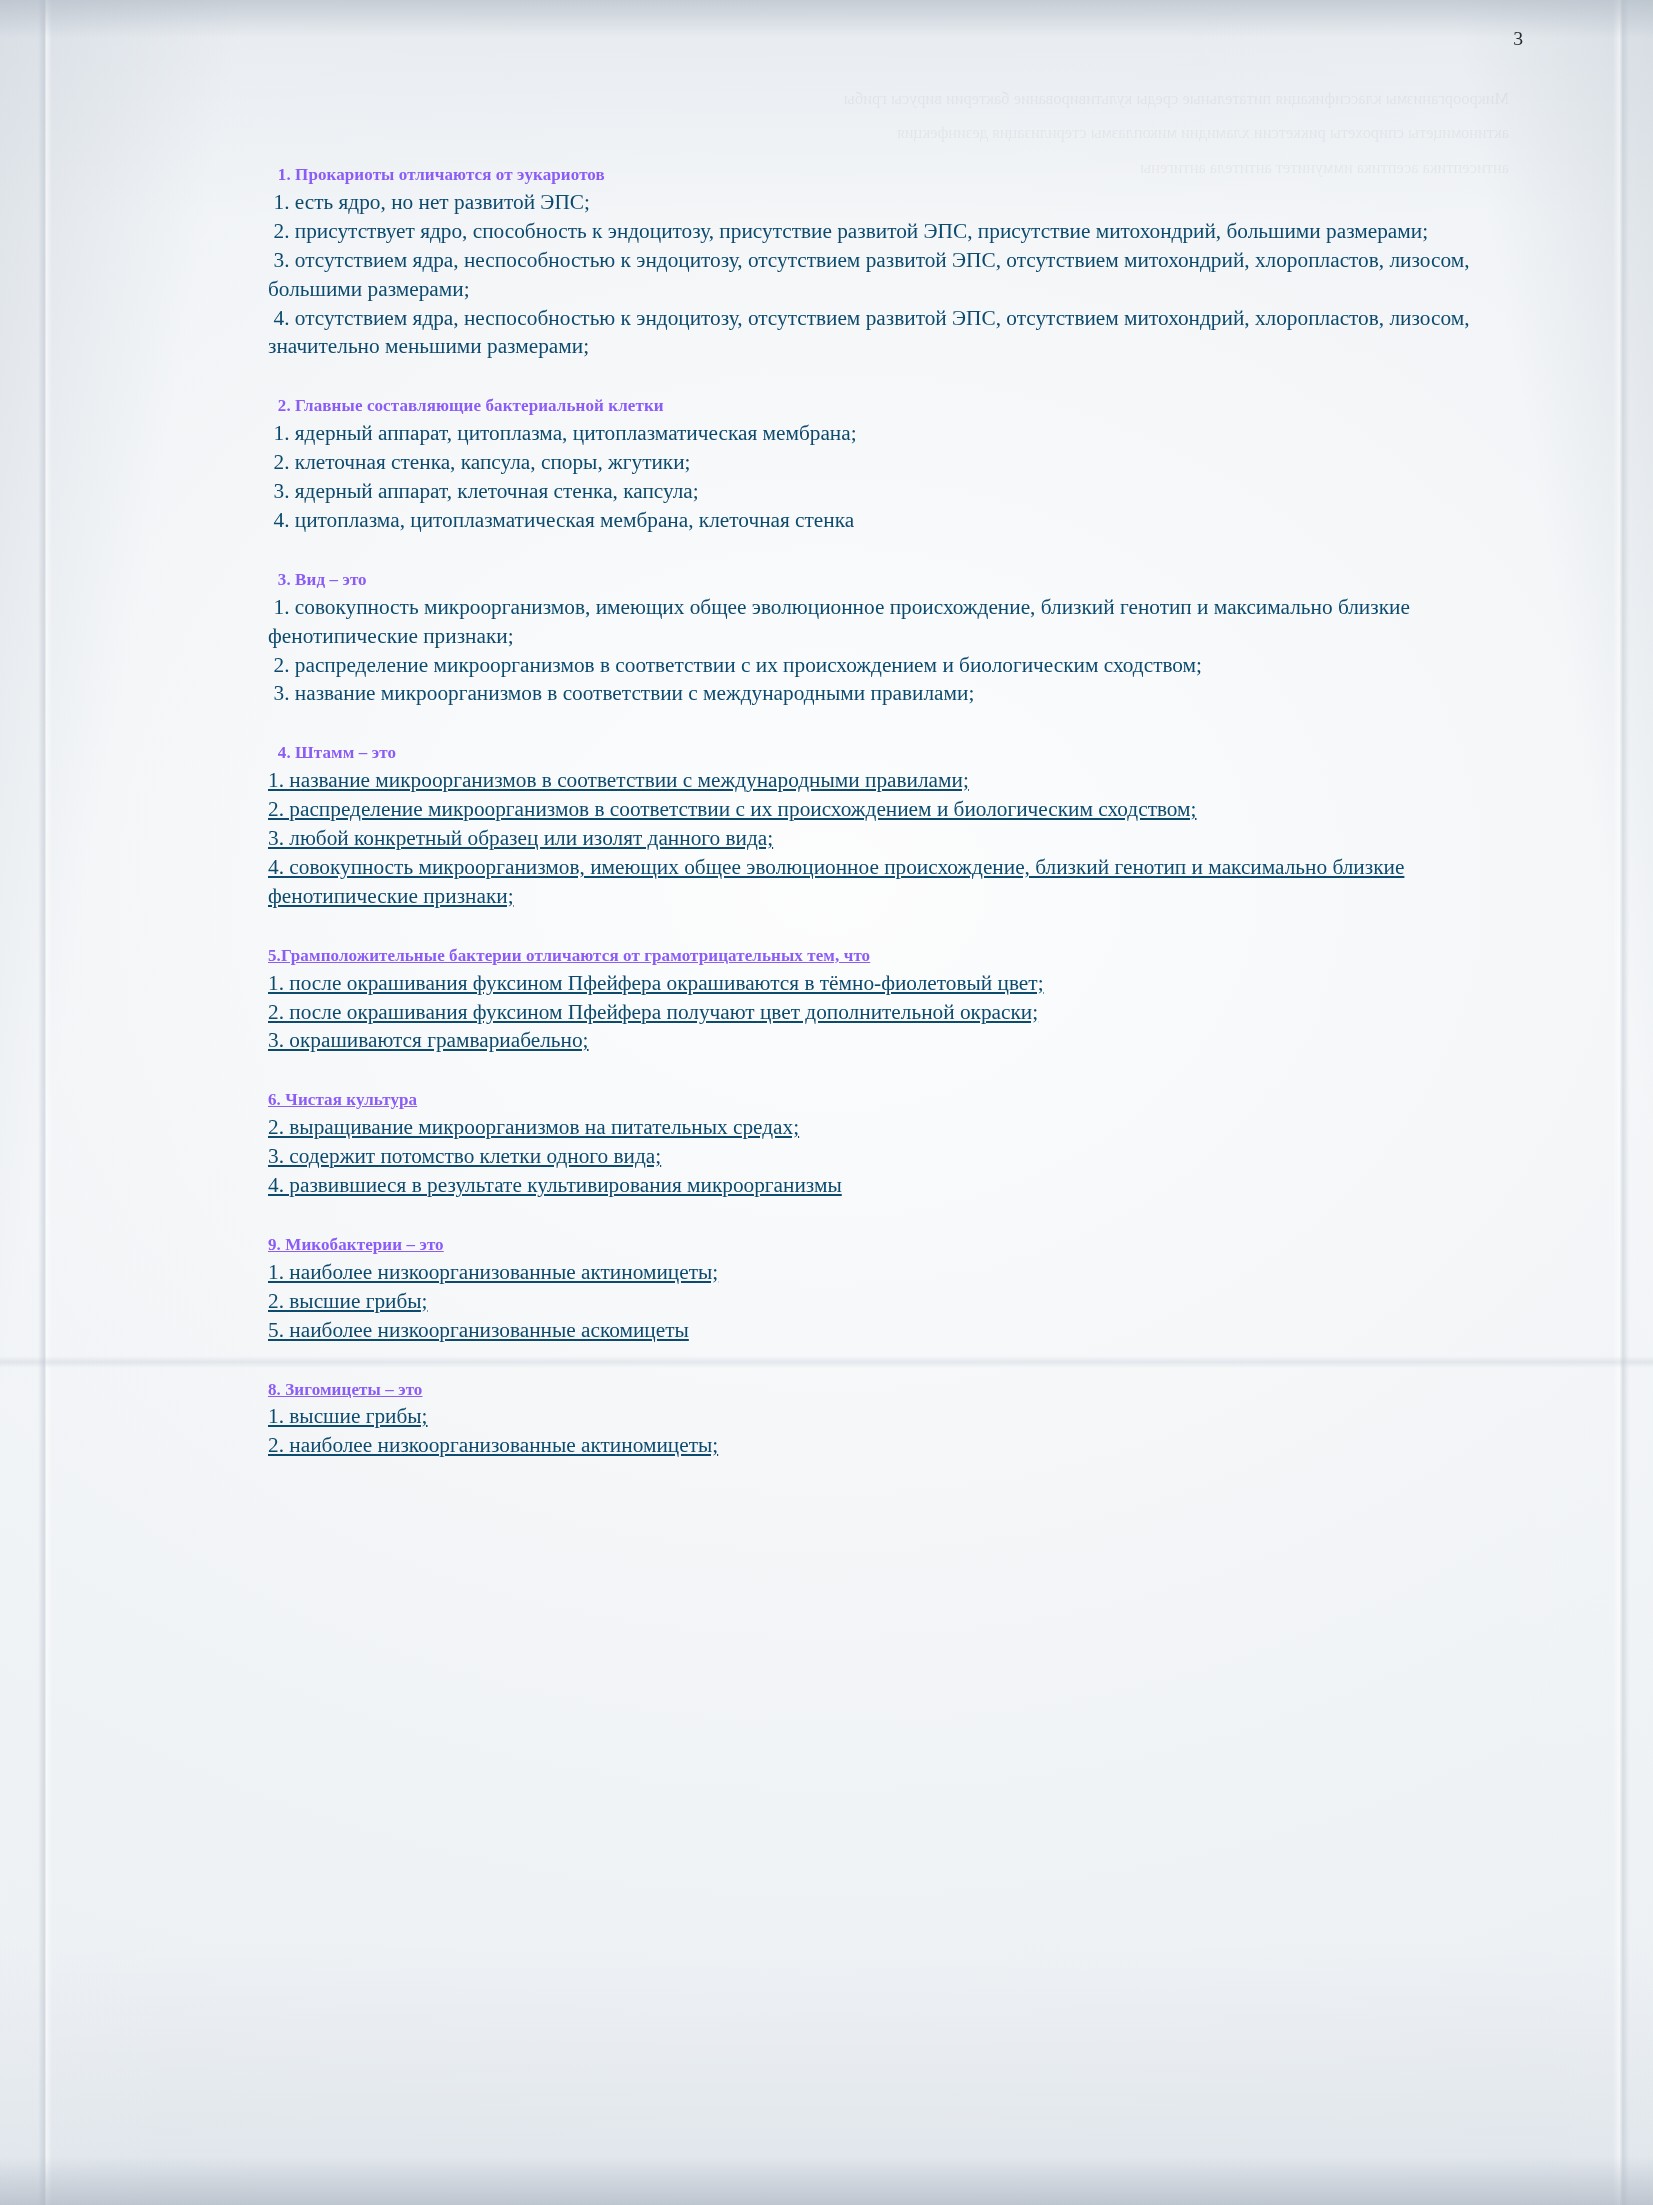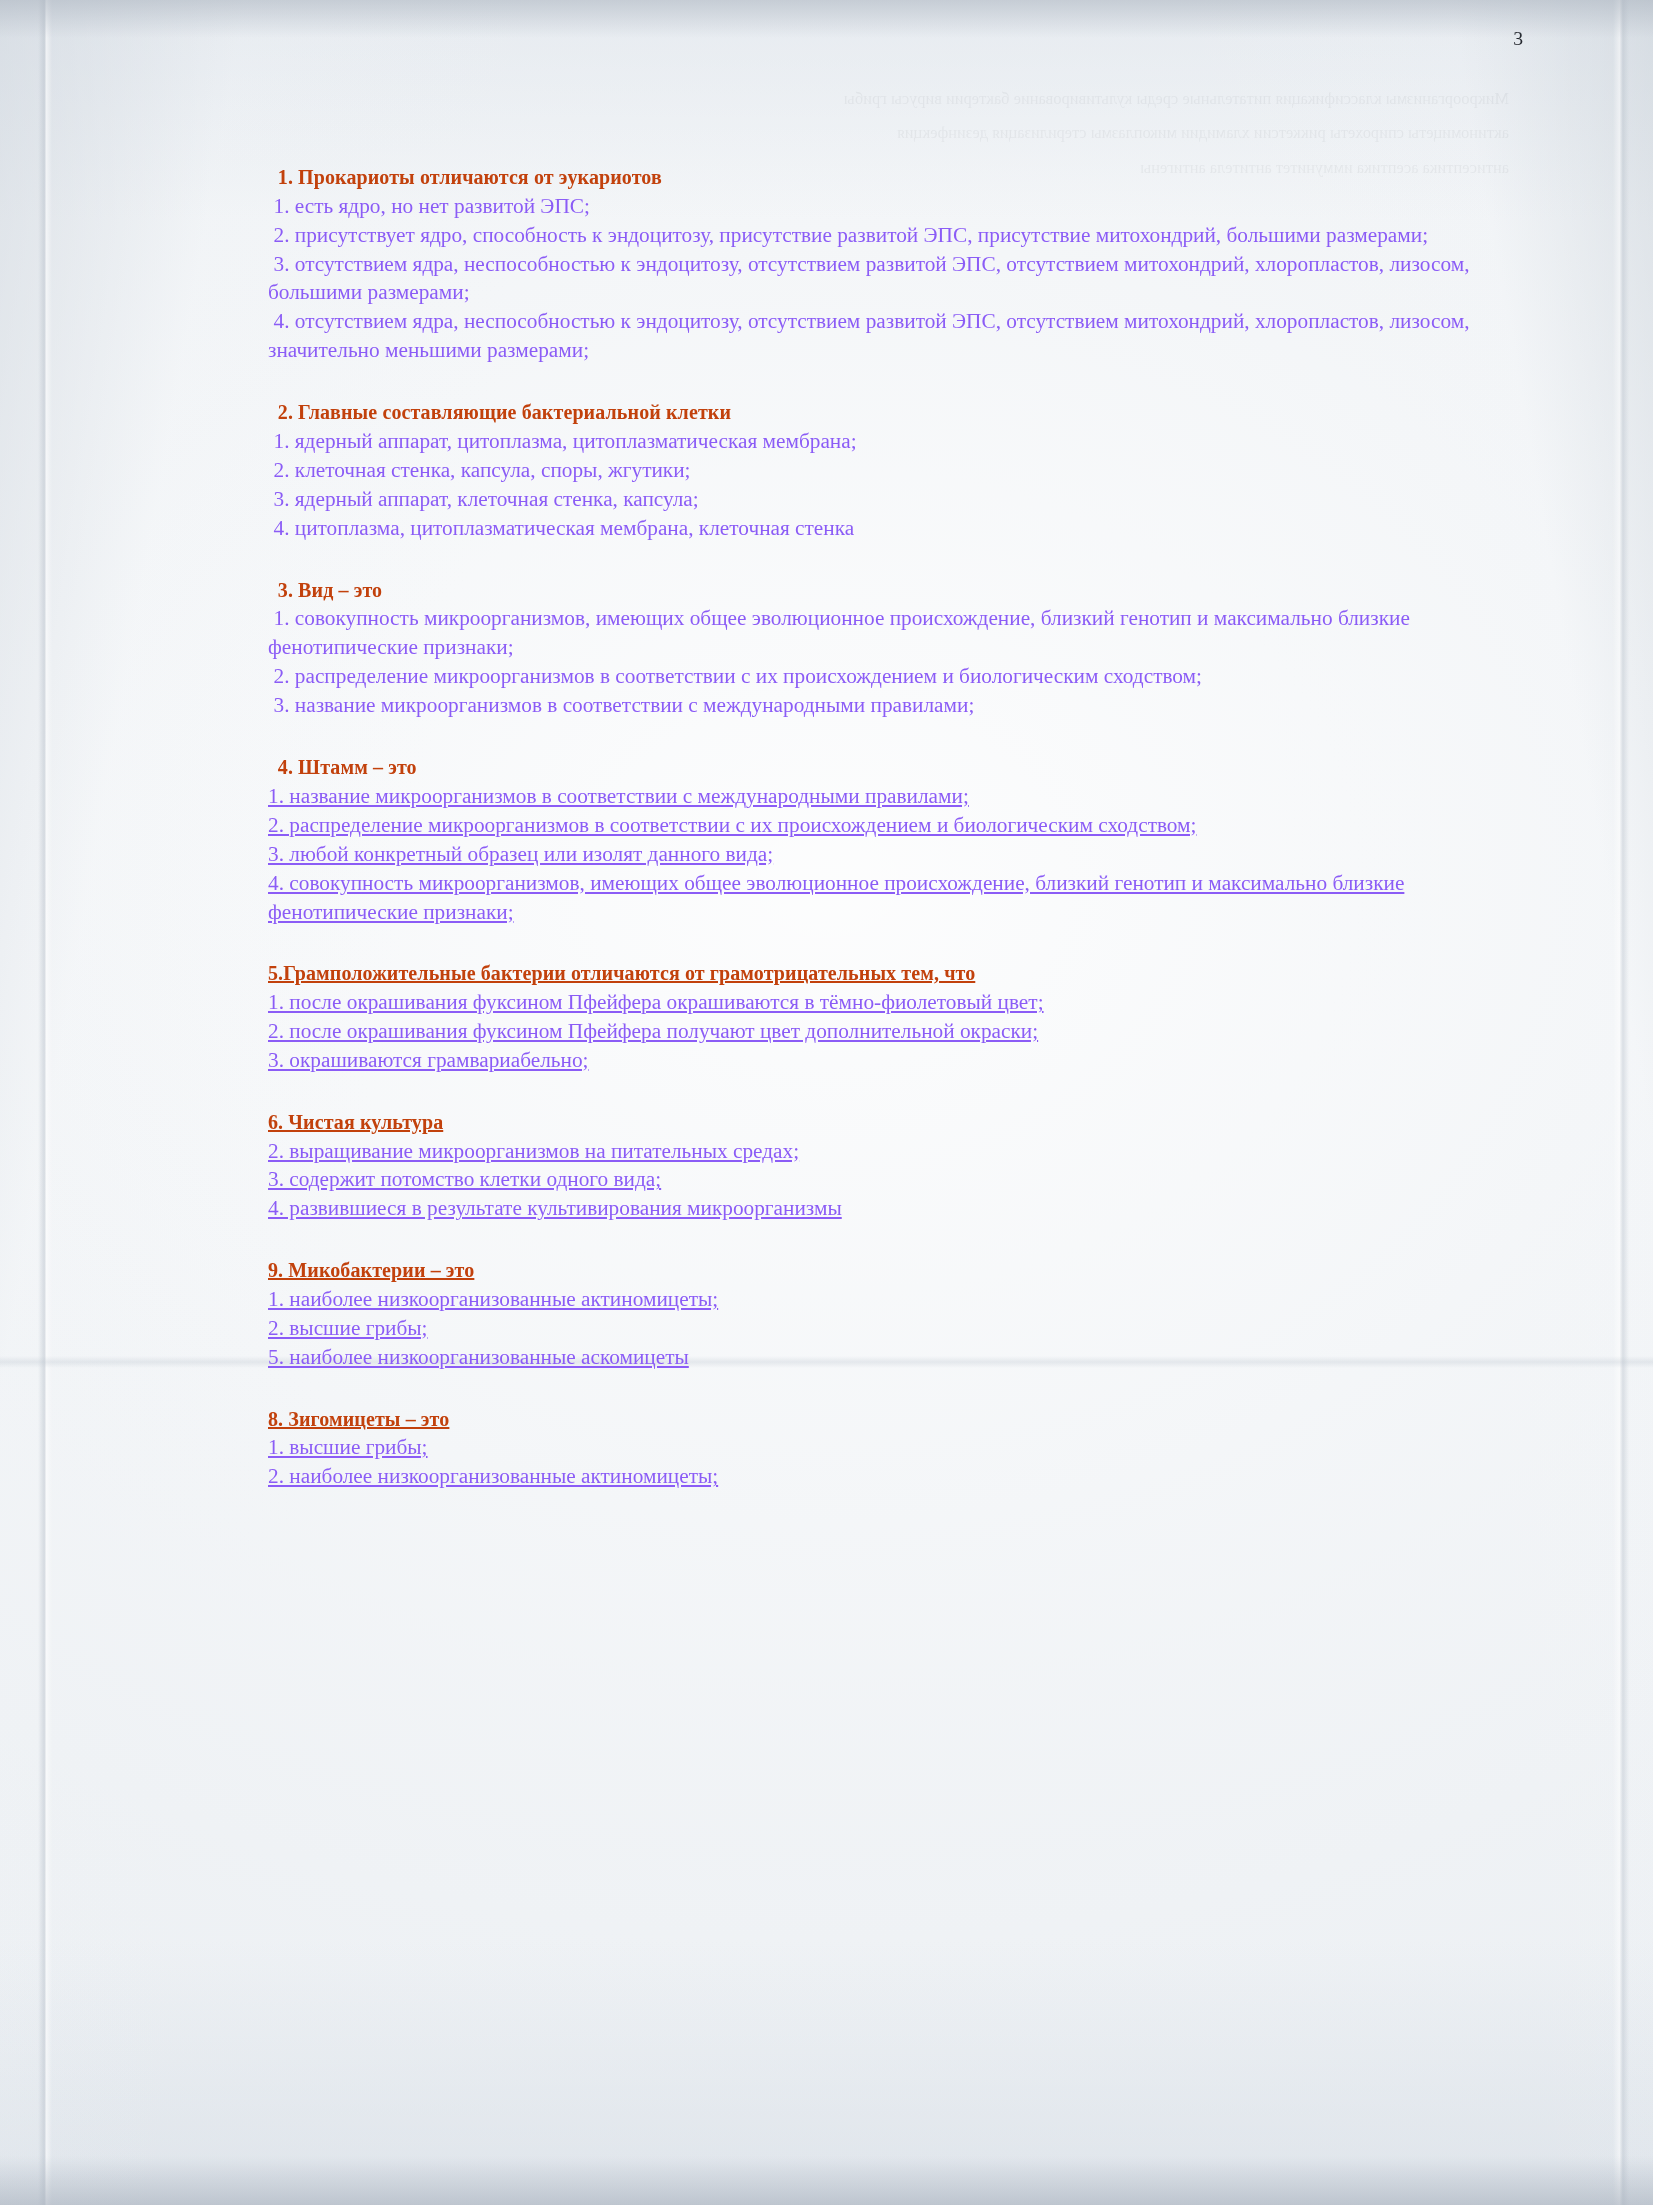--- a/index.html
+++ b/index.html
@@ -58,35 +58,35 @@
     left: 268px;
     top: 164px;
     width: 1220px;
   }
 
   .q-block {
     margin-bottom: 34px;
   }
   .q-title {
     font-weight: bold;
-    font-size: 20px;
+    font-size: 17px;
     line-height: 1.30;
-    color: #c2410c;
+    color: #8b5cf6;
     letter-spacing: 0.1px;
     margin-bottom: 1.6px;
     text-indent: 9.8px;
   }
   .q-title.flush {
     text-indent: 0;
     text-decoration: underline;
   }
   .q-opt {
     font-size: 21.3px;
     line-height: 1.36;
-    color: #8b5cf6;
+    color: #0c4a6e;
     text-indent: 5.5px;
   }
   .q-opt.flush {
     text-indent: 0;
     text-decoration: underline;
   }
 
   
   .ghost {
     position: absolute;

